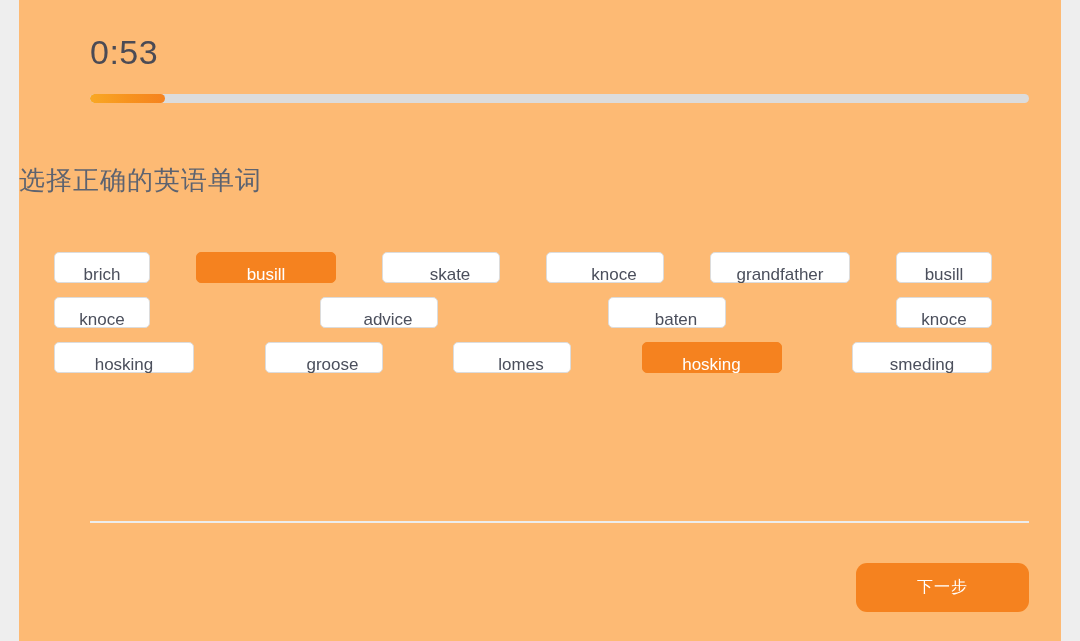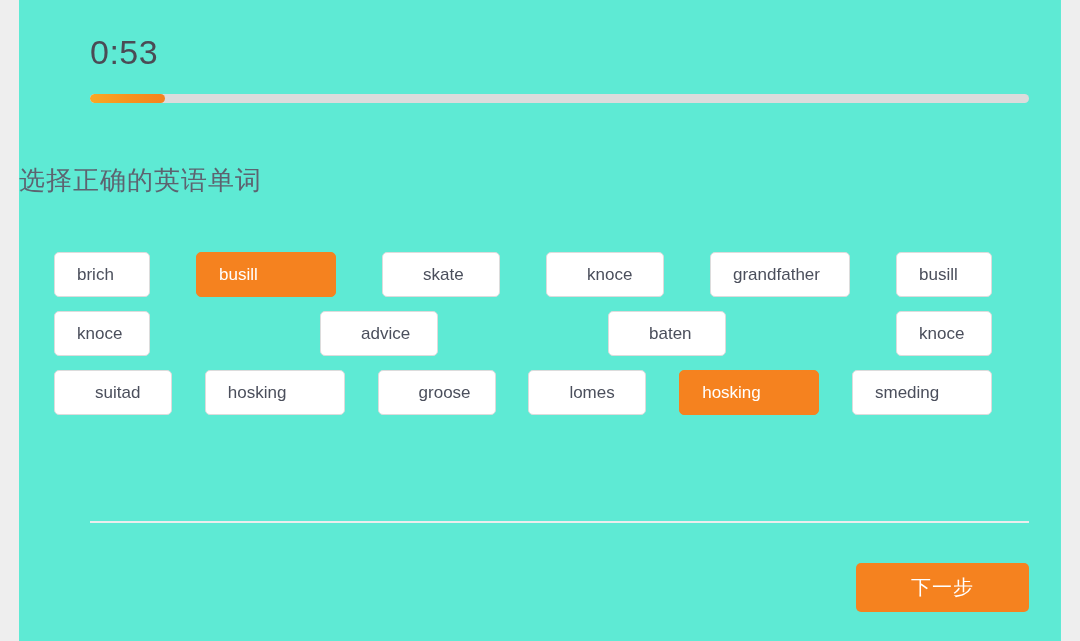--- a/index.html
+++ b/index.html
@@ -22,21 +22,21 @@
     box-sizing: border-box;
   }
 
   
   .card {
     position: absolute;
     left: 19px;
     top: 0;
     width: 1042px;
     height: 641px;
-    background: #5eead4;
+    background: #fdba74;
     box-sizing: border-box;
   }
 
   
   .timer {
     position: absolute;
     left: 71px;
     top: 30px;
     font-size: 34px;
     line-height: 44px;
@@ -87,29 +87,30 @@
   .word-row {
     display: flex;
     justify-content: space-between;
     align-items: center;
     margin-bottom: 14px;
   }
   .word-row:last-child { margin-bottom: 0; }
 
   .word-chip {
     flex: 0 0 auto;
-    height: 45px;
+    height: 31px;
     line-height: 43px;
     box-sizing: border-box;
     padding: 0 22px;
     border: 1px solid #dcdcdc;
     border-radius: 5px;
     background: #ffffff;
     color: #4b4f5c;
     font-size: 17px;
+    text-align: center;
     white-space: nowrap;
     cursor: pointer;
   }
   .word-chip.selected {
     background: #f5821f;
     border-color: #f5821f;
     color: #ffffff;
   }
 
   
@@ -128,24 +129,24 @@
   }
 
   
   .next-button {
     position: absolute;
     left: 837px;
     top: 563px;
     width: 173px;
     height: 49px;
     border: none;
-    border-radius: 5px;
+    border-radius: 11px;
     background: #f5821f;
     color: #ffffff;
-    font-size: 20px;
+    font-size: 16px;
     font-family: "Liberation Sans", sans-serif;
     letter-spacing: 1px;
     cursor: pointer;
   }
 </style>
 </head>
 <body>
 
 <div class="page">
   <div class="card">
@@ -167,21 +168,20 @@
           <div class="word-chip w-lg">grandfather</div>
           <div class="word-chip w-sm">busill</div>
         </div>
         <div class="word-row">
           <div class="word-chip w-sm">knoce</div>
           <div class="word-chip w-md">advice</div>
           <div class="word-chip w-md">baten</div>
           <div class="word-chip w-sm">knoce</div>
         </div>
         <div class="word-row">
-          <div class="word-chip w-md">suitad</div>
           <div class="word-chip w-lg">hosking</div>
           <div class="word-chip w-md">groose</div>
           <div class="word-chip w-md">lomes</div>
           <div class="word-chip w-lg selected">hosking</div>
           <div class="word-chip w-lg">smeding</div>
         </div>
       </div>
 
     <div class="divider"></div>
 

